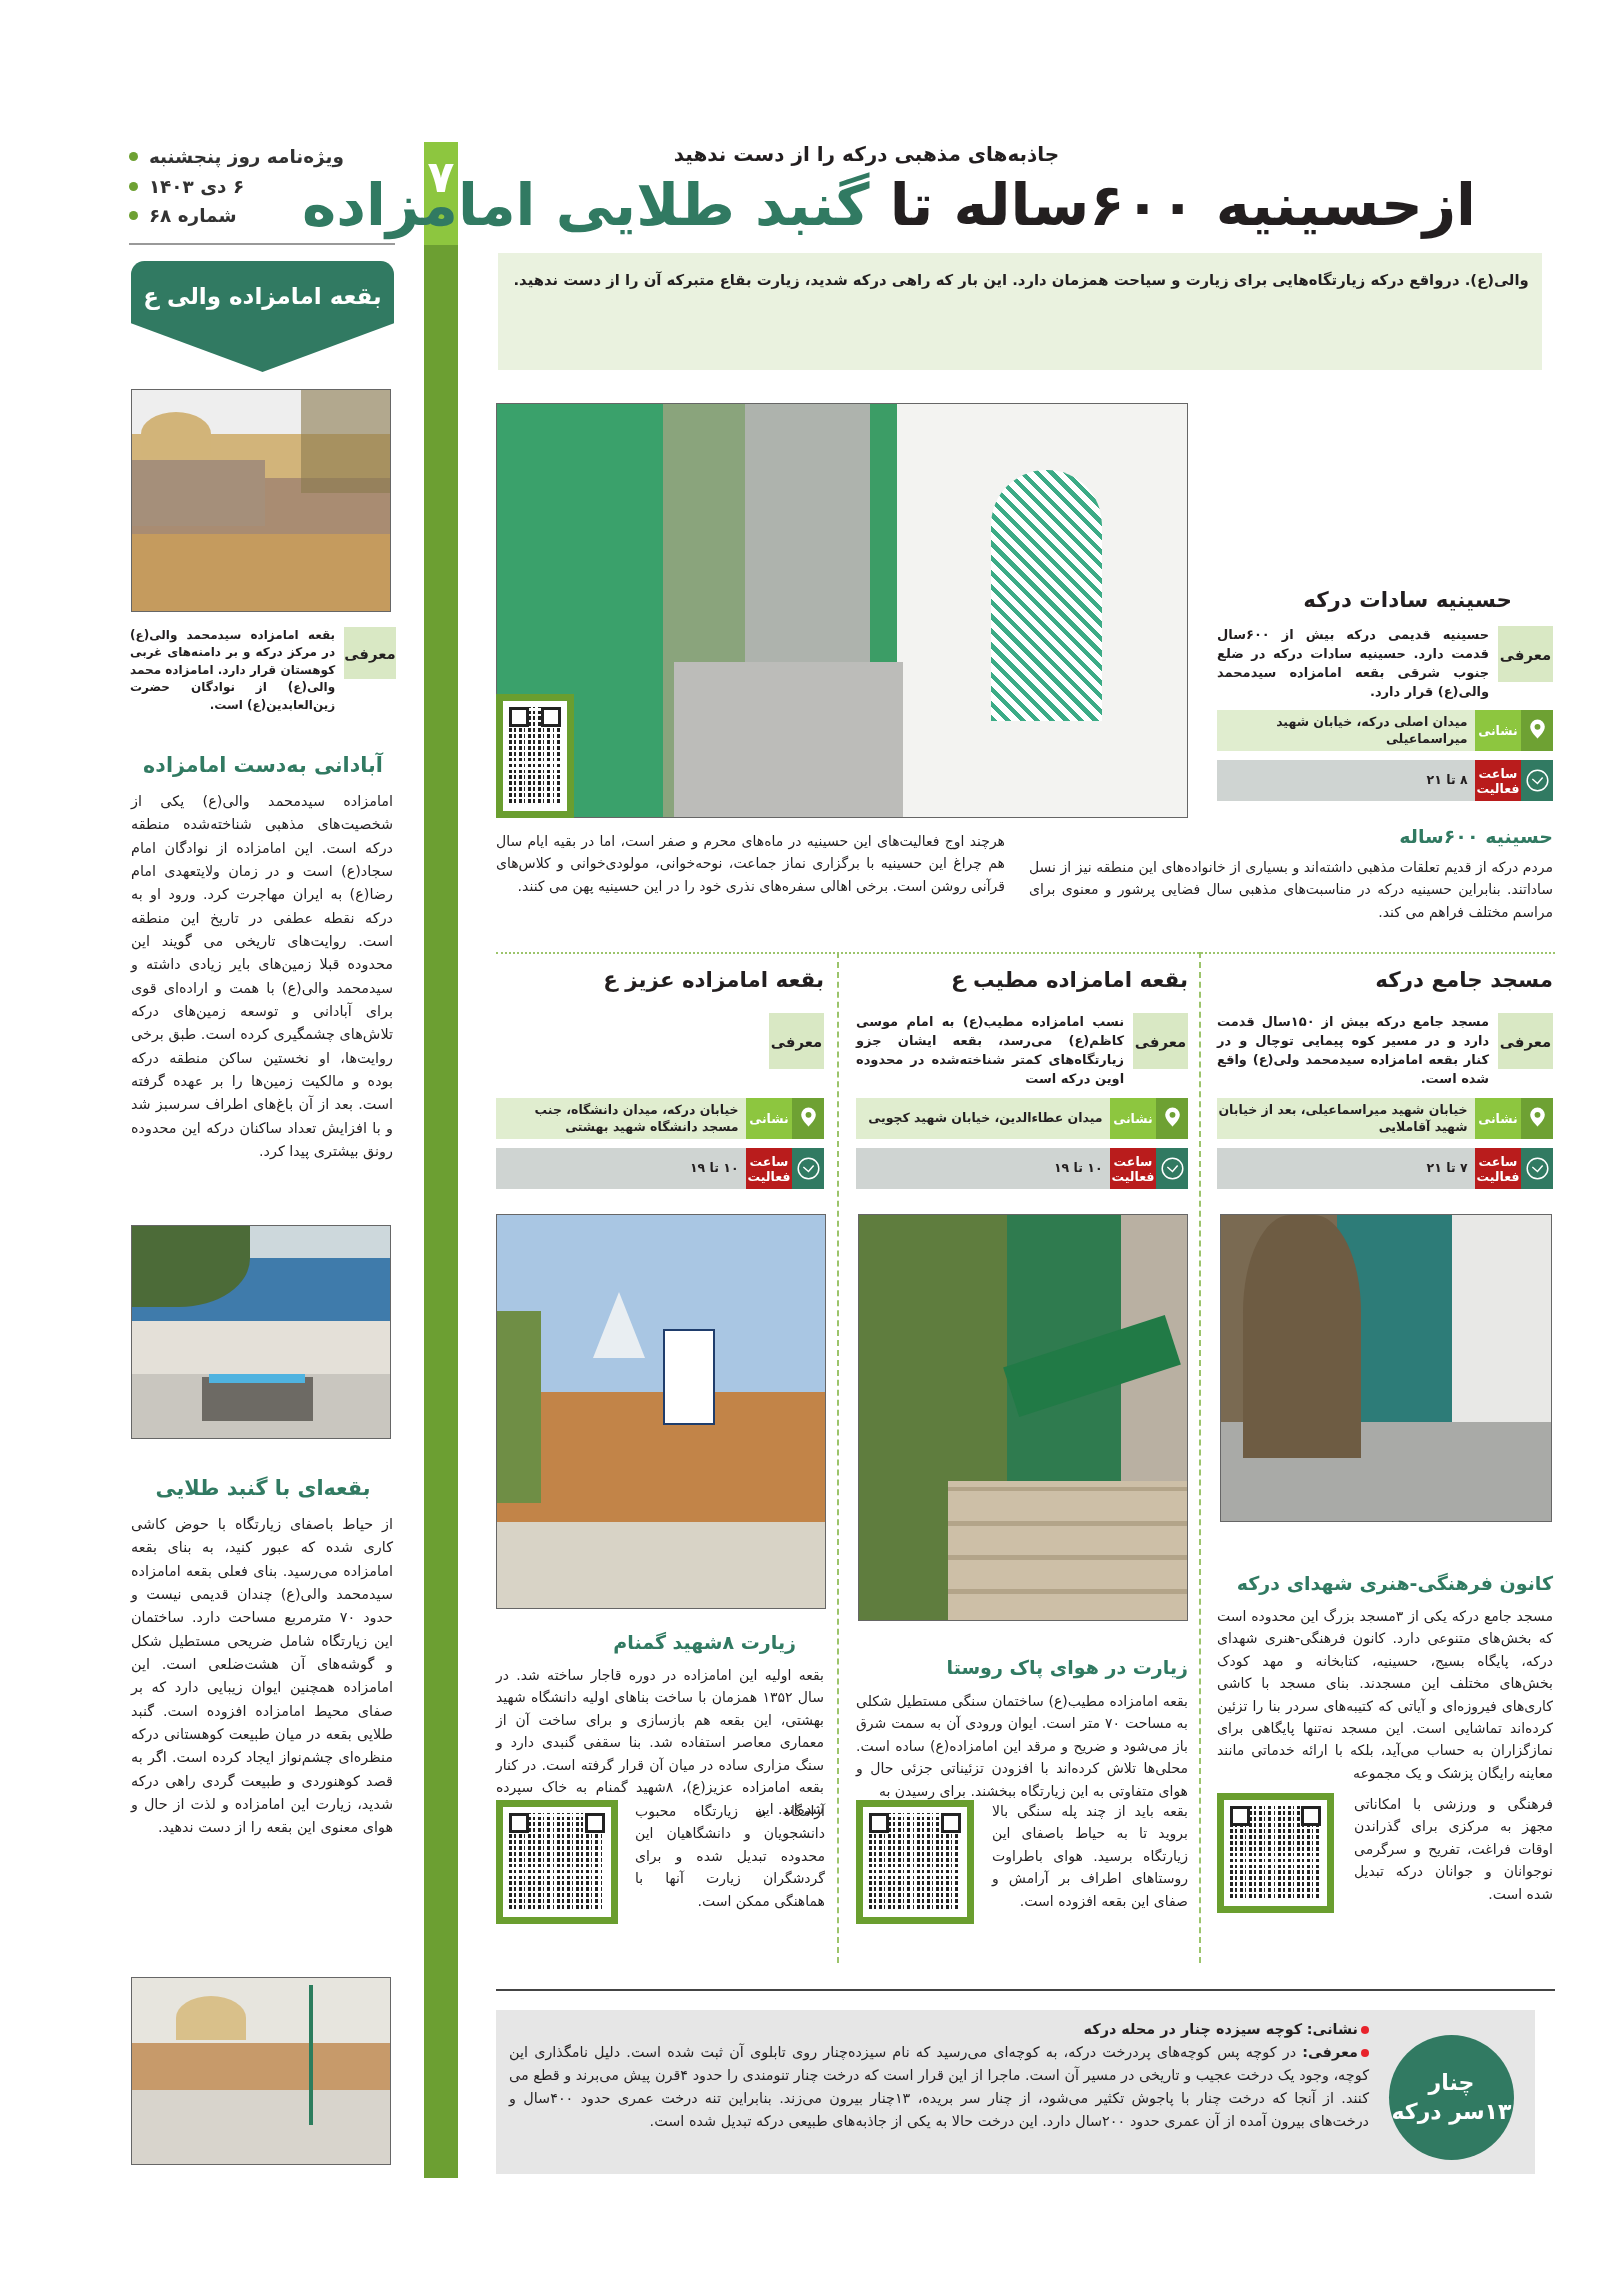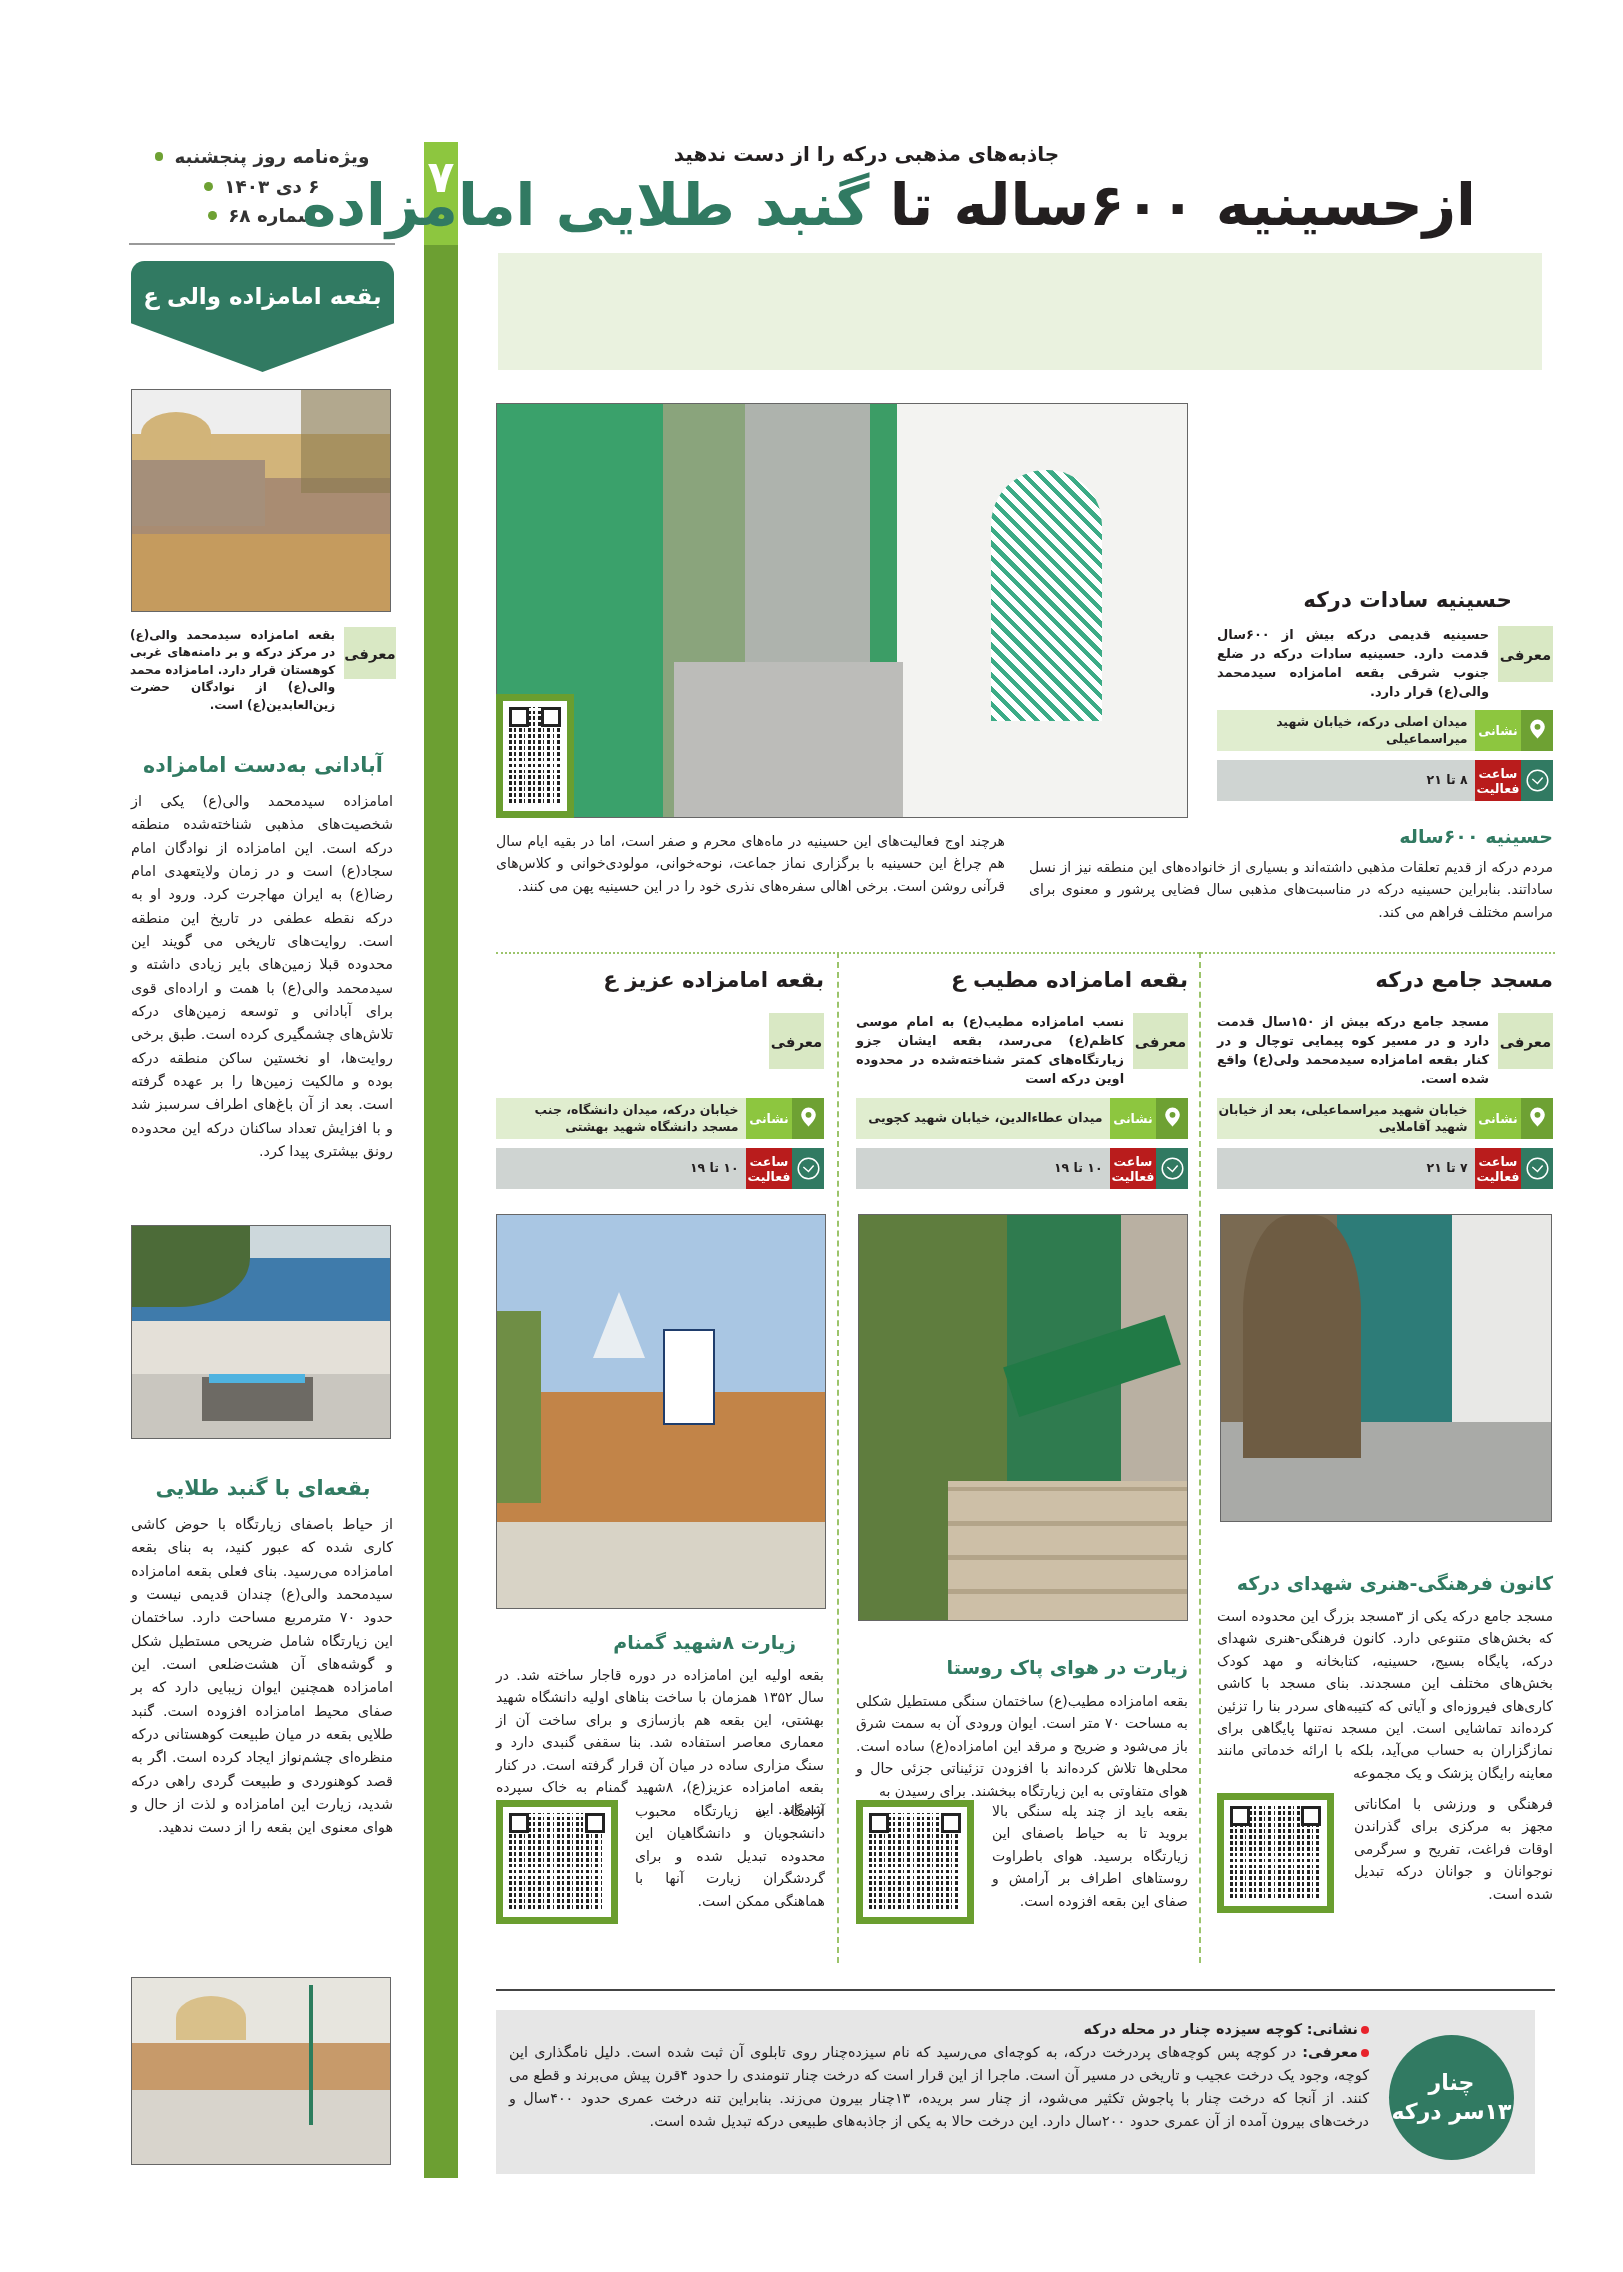--- a/index.html
+++ b/index.html
@@ -1,20 +1,20 @@
 <!DOCTYPE html>
 <html style="font-size:11.8px"><head>
 <meta charset="utf-8">
 <style>
 *{box-sizing:border-box;margin:0;padding:0}
 html,body{width:1623px;height:2273px;background:#fff;overflow:hidden}
 body{font-family:"DejaVu Sans",sans-serif;color:#231f20;position:relative;direction:rtl}
 
 .meta{position:absolute;left:129px;top:142px;width:266px;direction:rtl;text-align:left}
-.meta .row{display:flex;flex-direction:row-reverse;justify-content:center;align-items:center;gap:11px;font-size:18.4px;font-weight:bold;height:29.5px;color:#333}
+.meta .row{display:flex;flex-direction:row-reverse;justify-content:flex-start;align-items:center;gap:11px;font-size:18.4px;font-weight:bold;height:29.5px;color:#333}
 .meta .dot{width:8.9px;height:8.9px;border-radius:50%;background:#6ea133;display:inline-block}
 .sep{position:absolute;left:129px;top:243px;width:266px;height:2.2px;background:#999}
 .side-tag{position:absolute;left:131px;top:261px;width:263px;height:111px}
 .side-tag .shape{position:absolute;inset:0;background:#317a62;clip-path:polygon(0 6%,2% 0,98% 0,100% 6%,100% 56%,50% 100%,0 56%);border-radius:13.3px}
 .side-tag .lbl{position:absolute;left:0;right:0;top:22px;text-align:center;color:#fff;font-weight:bold;font-size:23px}
 .photo{position:absolute;border:1.5px solid #666;overflow:hidden}
 
 .bar-top{position:absolute;left:424px;top:142px;width:34px;height:103px;background:#8dc63f}
 .bar-bot{position:absolute;left:424px;top:245px;width:34px;height:1933px;background:#6c9f32}
 .bar-num{position:absolute;left:424px;top:151px;width:34px;text-align:center;color:#fff;font-weight:bold;font-size:44px}
@@ -108,20 +108,21 @@
 </div>
 
 <div class="bar-top"></div>
 <div class="bar-bot"></div>
 <div class="bar-num">۷</div>
 
 <div class="kicker">جاذبه‌های مذهبی درکه را از دست ندهید</div>
 <div class="title"><span>ازحسینیه ۶۰۰ساله تا </span><span class="g">گنبد طلایی امامزاده</span></div>
 
 <div class="intro">
+  <div class="col">والی(ع). درواقع درکه زیارتگاه‌هایی برای زیارت و سیاحت همزمان دارد. این بار که راهی درکه شدید، زیارت بقاع متبرکه آن را از دست ندهید.</div>
 </div>
 
 <div class="photo" style="left:496px;top:403px;width:692px;height:415px;background:linear-gradient(90deg,#3aa16b 0 24%,#8aa47c 24% 36%,#aeb3ad 36% 54%,#3c9d66 54% 58%,#f3f3f1 58%)">
   <div style="position:absolute;left:177px;top:258px;width:229px;height:156px;background:#bcbcb9"></div>
   <div style="position:absolute;left:494px;top:66px;width:111px;height:251px;border-radius:55px 55px 0 0;background:repeating-linear-gradient(45deg,#3cab86 0 4.4px,#fff 4.4px 10.3px)"></div>
 </div>
 <div class="qr" style="left:496px;top:694px;width:78px;height:124px">
     <div class="in">
       <div class="code"></div>
     </div>

